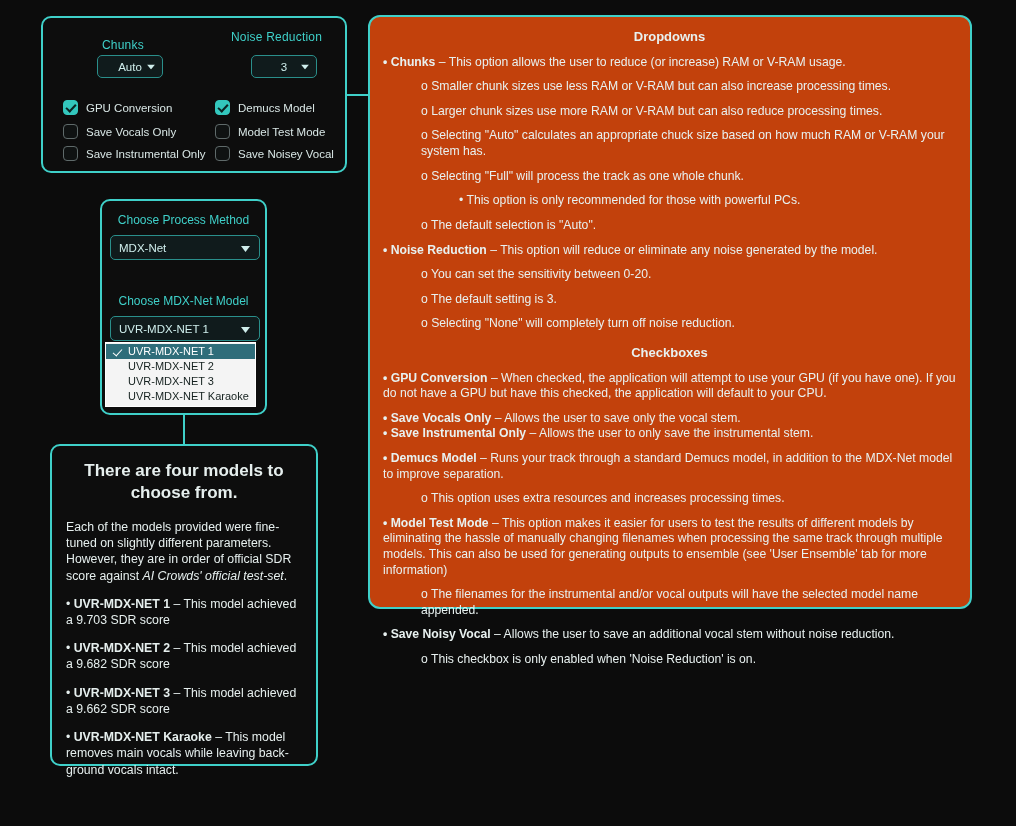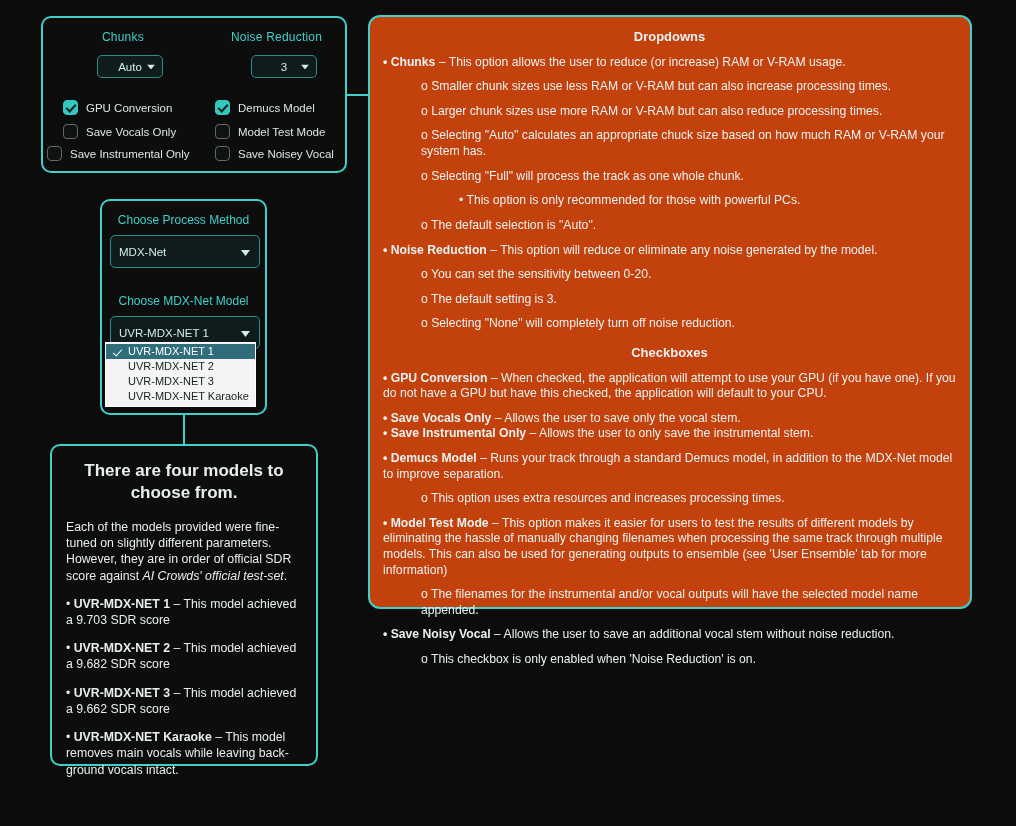--- a/index.html
+++ b/index.html
@@ -27,21 +27,21 @@
     border: 2px solid #3fd0c9;
     border-radius: 10px;
     box-sizing: border-box;
   }
   .opt-col-head {
     position: absolute;
     color: #3fd0c9;
     font-size: 12px;
     letter-spacing: .2px;
   }
-  .chunks-head { left: 59px; top: 12px; text-align: center; }
+  .chunks-head { left: 59px; top: 20px; text-align: center; }
   .nr-head { left: 188px; top: 12px; }
 
   .dd {
     position: absolute;
     height: 23px;
     background: #101b1c;
     border: 1px solid #2a8f8b;
     border-radius: 5px;
     color: #cfeeec;
     font-size: 11.5px;
@@ -87,21 +87,21 @@
     content: "";
     position: absolute;
     left: 4px; top: 1px;
     width: 4px; height: 8px;
     border: solid #0b2423;
     border-width: 0 2px 2px 0;
     transform: rotate(43deg);
   }
   .cb1 { left: 20px; top: 82px; }
   .cb2 { left: 20px; top: 106px; }
-  .cb3 { left: 4px; top: 128px; }
+  .cb3 { left: 20px; top: 128px; }
   .cb4 { left: 172px; top: 82px; }
   .cb5 { left: 172px; top: 106px; }
   .cb6 { left: 172px; top: 128px; }
 
   
   .process-panel {
     position: absolute;
     left: 100px; top: 199px;
     width: 167px; height: 216px;
     background: #0d0d0d;
@@ -115,21 +115,21 @@
     text-align: center;
     color: #3fd0c9;
     font-size: 12px;
   }
   .pp-label-1 { top: 12px; }
   .pp-label-2 { top: 93px; }
 
   .pp-dd {
     position: absolute;
     left: 8px;
-    width: 150px; height: 33px;
+    width: 150px; height: 25px;
     background: #101b1c;
     border: 1px solid #2a8f8b;
     border-radius: 5px;
     color: #cfeeec;
     font-size: 11.5px;
     display: flex;
     align-items: center;
     padding-left: 8px;
     box-sizing: border-box;
   }

